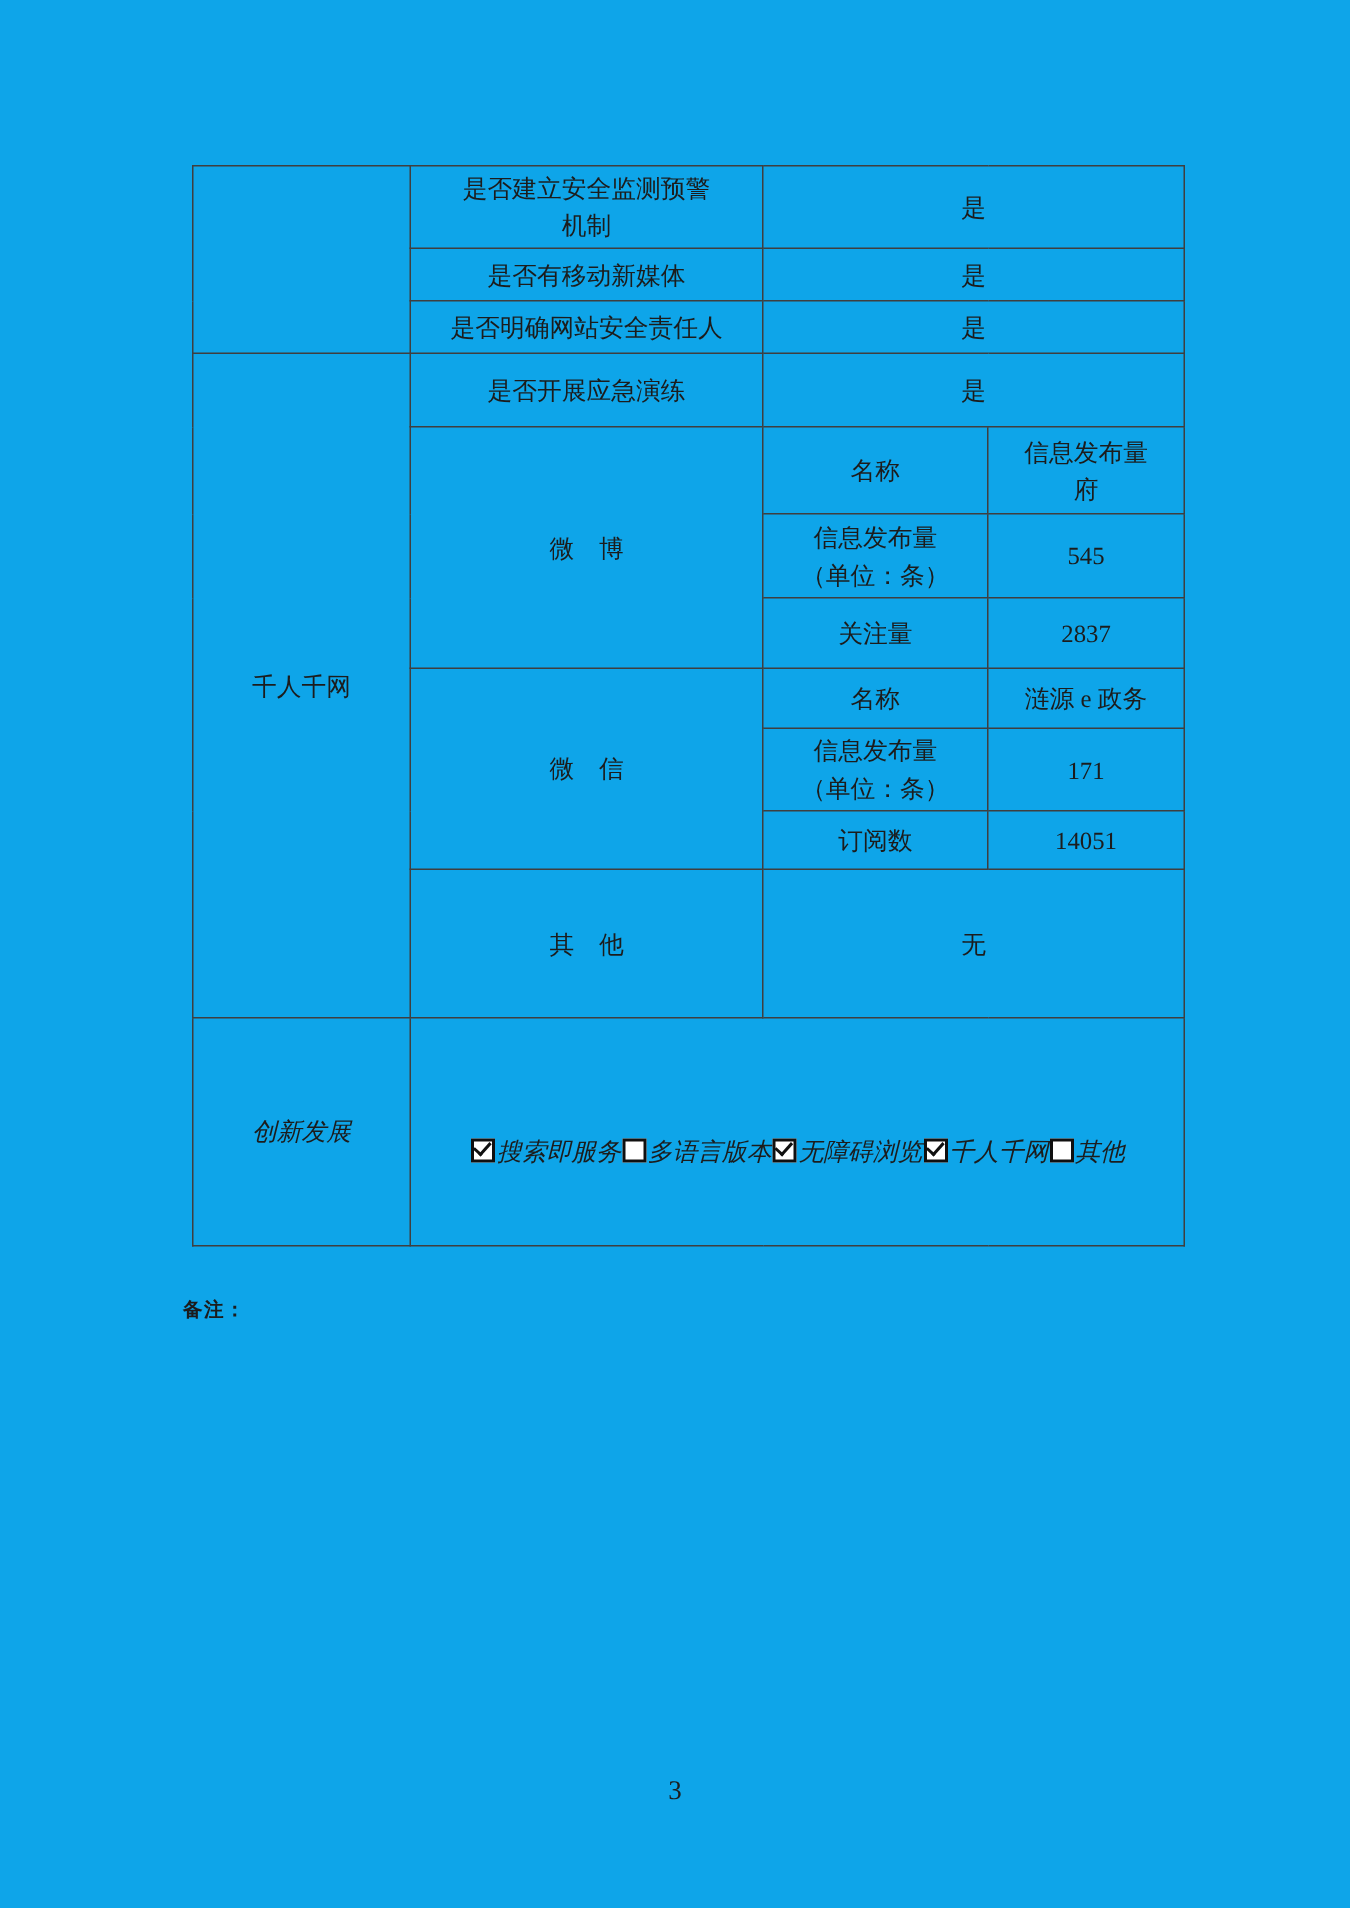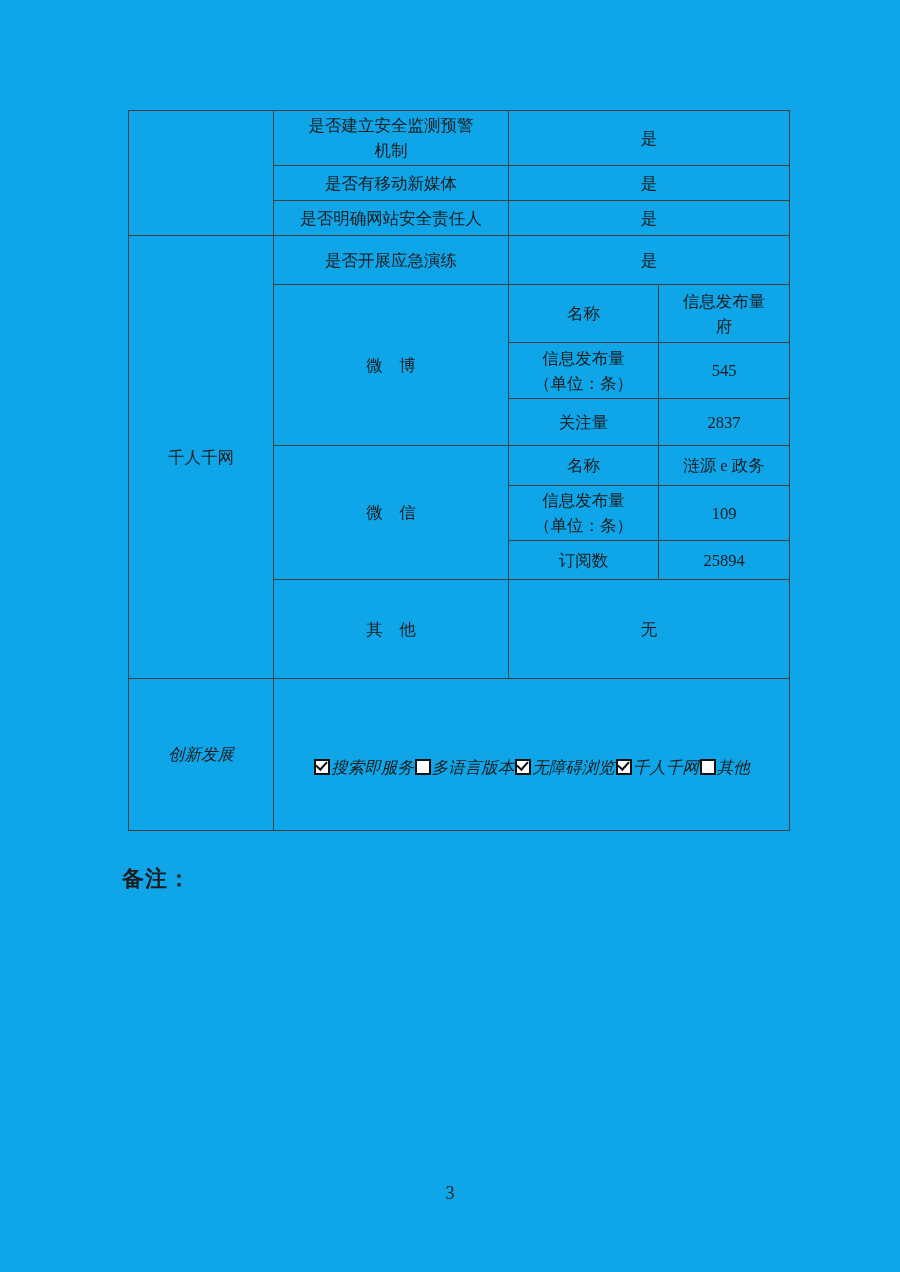--- a/index.html
+++ b/index.html
@@ -66,21 +66,21 @@
     width: 9px;
     height: 5px;
     border-left: 2.6px solid #101010;
     border-bottom: 2.6px solid #101010;
     transform: rotate(-48deg);
   }
   .remark {
     position: absolute;
     left: 122px;
     top: 864px;
-    font-size: 22px;
+    font-size: 13px;
     font-weight: bold;
     letter-spacing: 1px;
   }
   .pagenum {
     position: absolute;
     left: 0;
     top: 1183px;
     width: 100%;
     text-align: center;
     font-size: 18px;
@@ -143,26 +143,26 @@
 
     <tr class="hH">
       <td rowspan="3">微　信</td>
       <td>名称</td>
       <td>涟源 e 政务</td>
     </tr>
 
     <tr class="hI">
       <td>信息发布量
 （单位：条）</td>
-      <td>109</td>
+      <td>171</td>
     </tr>
 
     <tr class="hJ">
       <td>订阅数</td>
-      <td>25894</td>
+      <td>14051</td>
     </tr>
 
     <tr class="hK">
       <td>其　他</td>
       <td colspan="2">无</td>
     </tr>
 
     <tr class="hL">
       <td>创新发展</td>
       <td colspan="3" class="innov">

